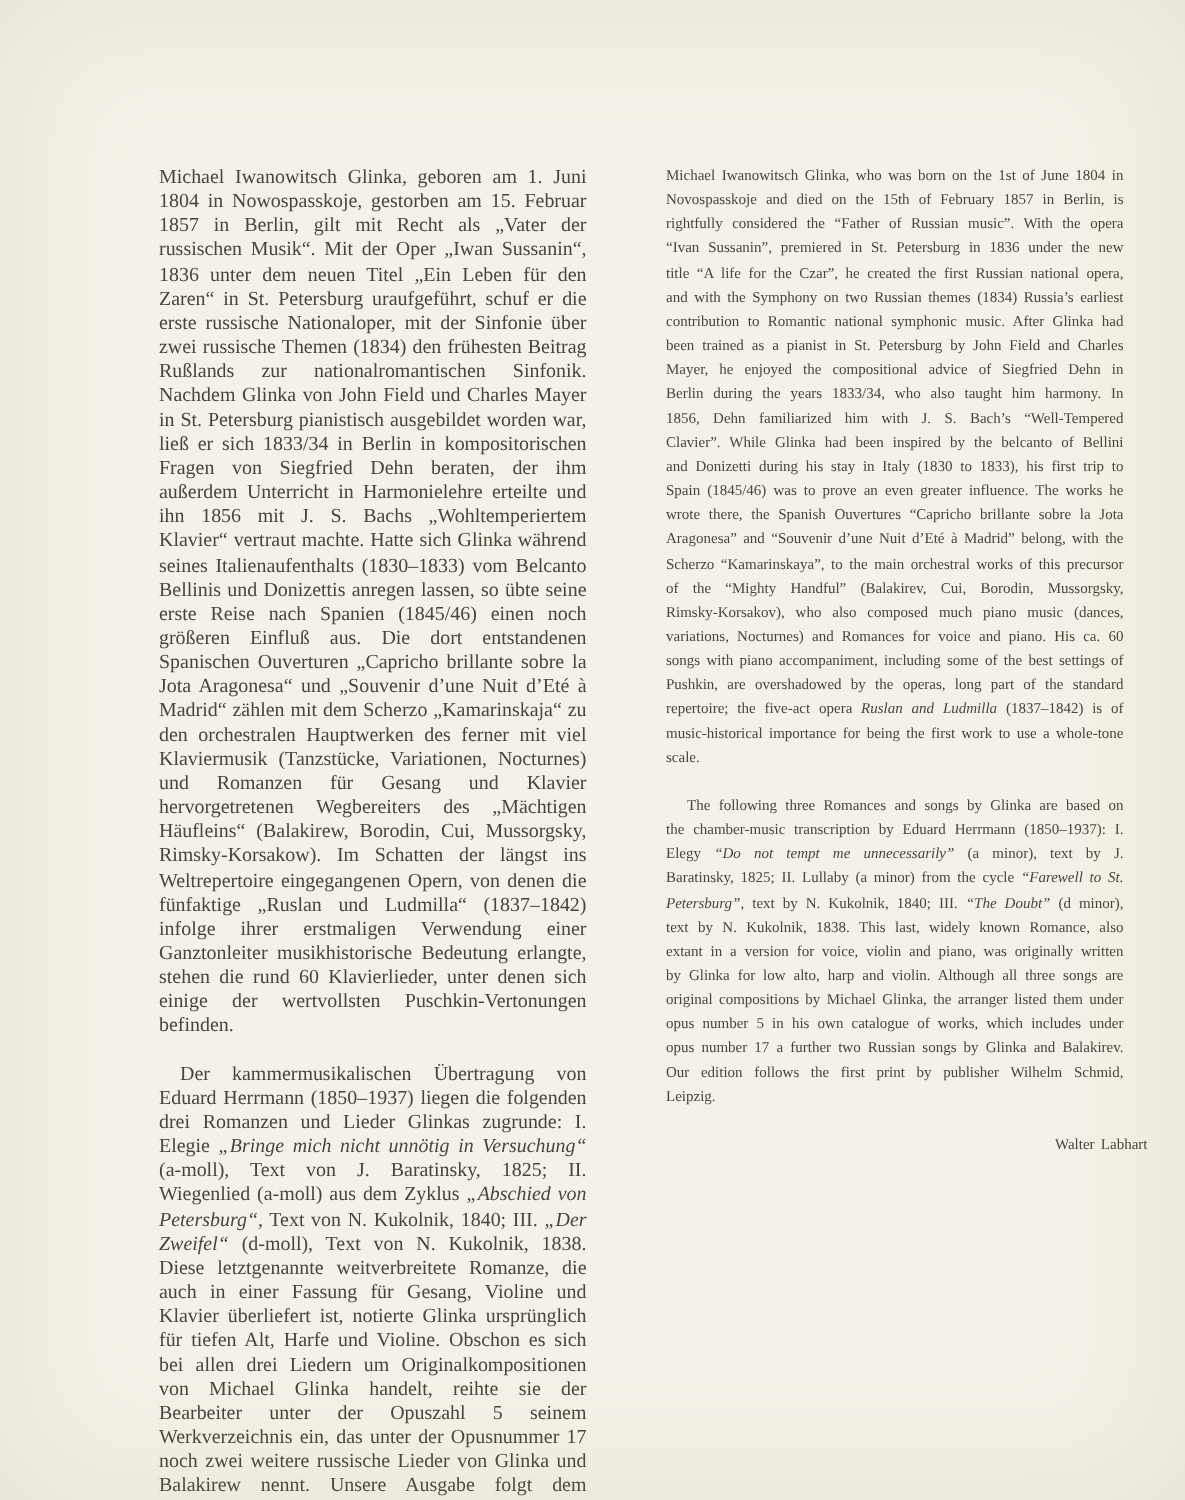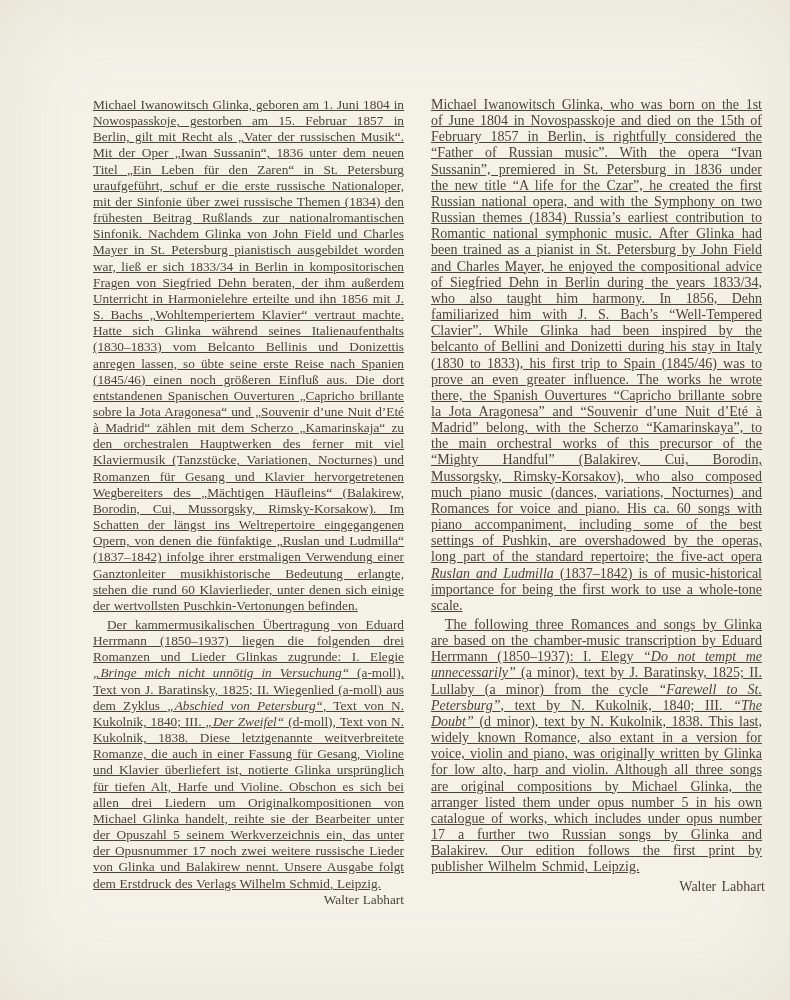--- a/index.html
+++ b/index.html
@@ -31,28 +31,27 @@
   .col-left {
     left: 90px;
     width: 317px;
     font-size: 13.3px;
     line-height: 16.15px;
     word-spacing: 0.4px;
   }
   .col-right {
     left: 428px;
     width: 337px;
-    font-size: 14px;
+    font-size: 10px;
     line-height: 16.15px;
     word-spacing: 1.7px;
   }
   .para {
-    margin: 3px;
+    margin: 16px;
     padding: 0;
-    text-decoration: underline;
   }
   .para.indent {
     text-indent: 14px;
   }
   .sig-float {
     float: right;
   }
   .signature-line {
     text-align: right;
   }

